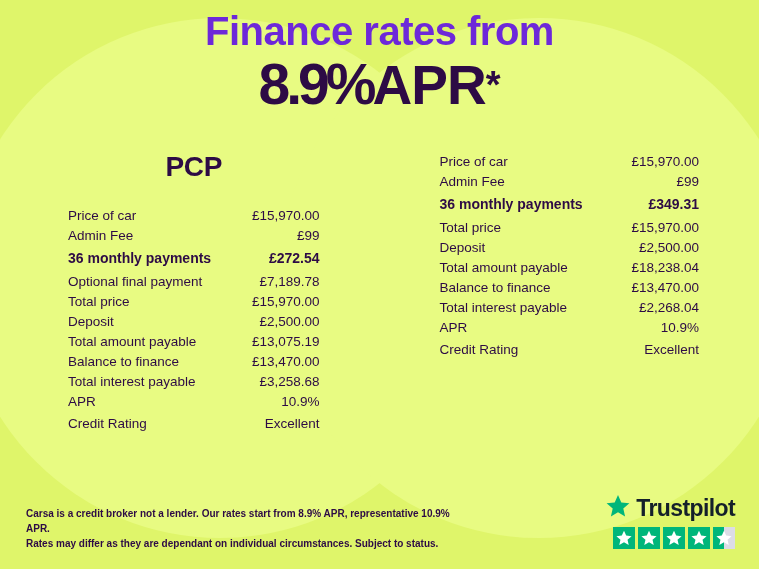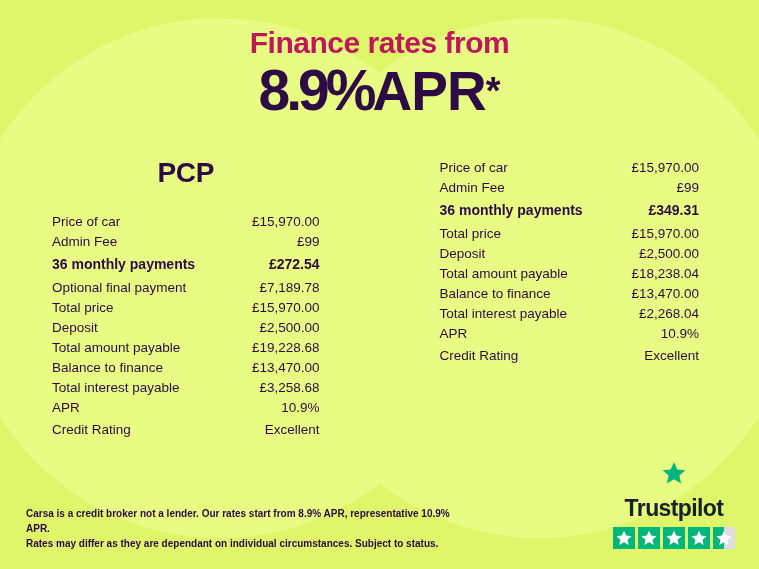--- a/index.html
+++ b/index.html
@@ -23,25 +23,25 @@
     border-radius: 50%;
     background: #e8fb82;
   }
   .circle.left  { width: 520px; height: 520px; left: -40px;  top: 18px; }
   .circle.right { width: 520px; height: 520px; right: -40px; top: 18px; }
 
   .content { position: relative; z-index: 2; width: 100%; height: 100%; }
 
   .headline {
     text-align: center;
-    color: #be185d;
-    font-size: 30px;
+    color: #6d28d9;
+    font-size: 40px;
     font-weight: bold;
     letter-spacing: -0.5px;
-    padding-top: 26px;
+    padding-top: 9px;
   }
   .rate-row {
     text-align: center;
     color: #2d0b45;
     margin-top: 2px;
     white-space: nowrap;
   }
   .rate-big {
     font-size: 57px;
     font-weight: bold;
@@ -62,21 +62,21 @@
     vertical-align: super;
     line-height: 1;
   }
 
   .columns {
     display: flex;
     margin-top: 38px;
     padding: 0 0px;
   }
   .col { width: 50%; padding: 0 36px; }
-  .col.left-col { padding-left: 52px; padding-right: 60px; }
+  .col.left-col { padding-left: 68px; padding-right: 60px; }
   .col.right-col { padding-left: 60px; padding-right: 60px; }
 
   .col-title {
     text-align: center;
     color: #2d0b45;
     font-size: 28px;
     font-weight: bold;
     margin-bottom: 22px;
     letter-spacing: -0.3px;
   }
@@ -101,21 +101,21 @@
     font-weight: bold;
     max-width: 430px;
   }
 
   .trustpilot {
     position: absolute;
     right: 24px;
     bottom: 20px;
     text-align: right;
   }
-  .tp-head { display: flex; align-items: center; justify-content: flex-end; gap: 6px; flex-direction: column; }
+  .tp-head { display: flex; align-items: center; justify-content: flex-end; gap: 6px; }
   .tp-name { color: #14202a; font-size: 23px; font-weight: bold; letter-spacing: -0.6px; }
   .tp-stars { display: flex; gap: 3px; margin-top: 5px; justify-content: flex-end; }
   .tp-star {
     width: 22px; height: 22px; background: #00b67a;
     display: flex; align-items: center; justify-content: center;
   }
   .tp-star.half { background: linear-gradient(to right, #00b67a 50%, #dcdce6 50%); }
   .tp-star svg { width: 16px; height: 16px; fill: #fff; }
 </style>
 </head>
@@ -158,21 +158,21 @@
             <tr>
                 <td>Total price</td>
                 <td class="val">£15,970.00</td>
               </tr>
             <tr>
                 <td>Deposit</td>
                 <td class="val">£2,500.00</td>
               </tr>
             <tr>
                 <td>Total amount payable</td>
-                <td class="val">£19,228.68</td>
+                <td class="val">£13,075.19</td>
               </tr>
             <tr>
                 <td>Balance to finance</td>
                 <td class="val">£13,470.00</td>
               </tr>
             <tr>
                 <td>Total interest payable</td>
                 <td class="val">£3,258.68</td>
               </tr>
             <tr>

